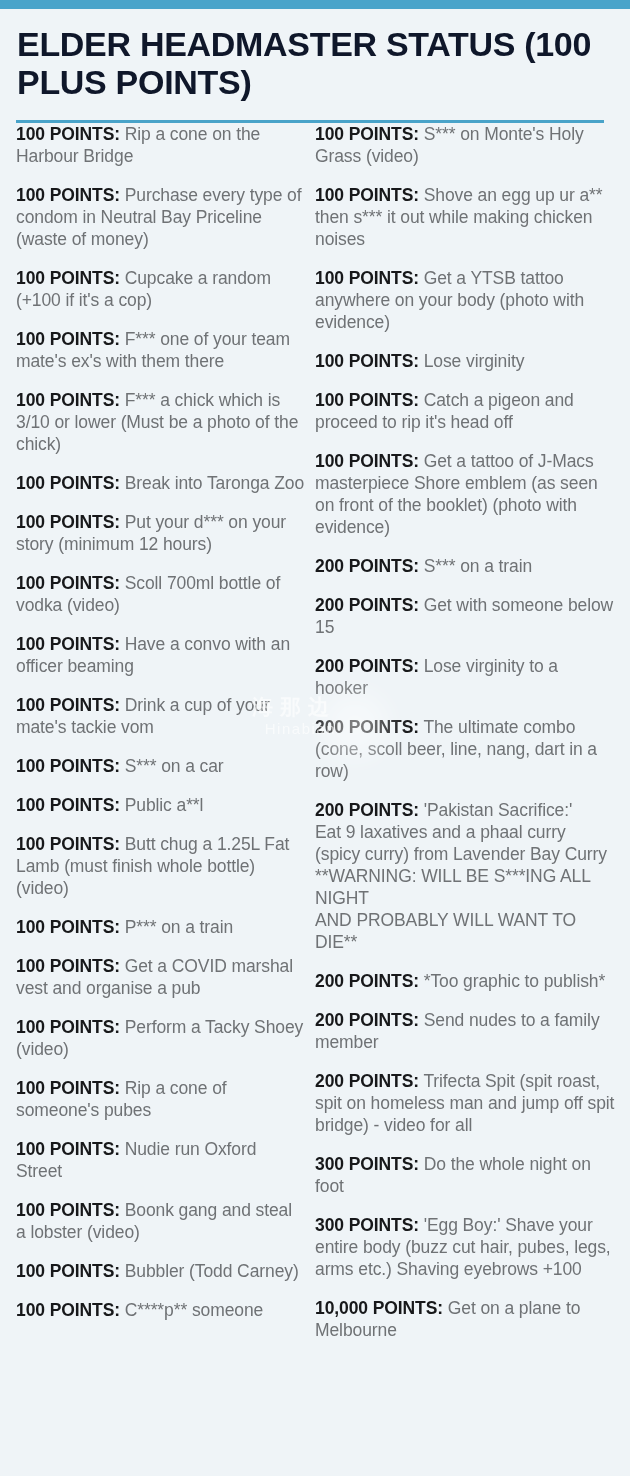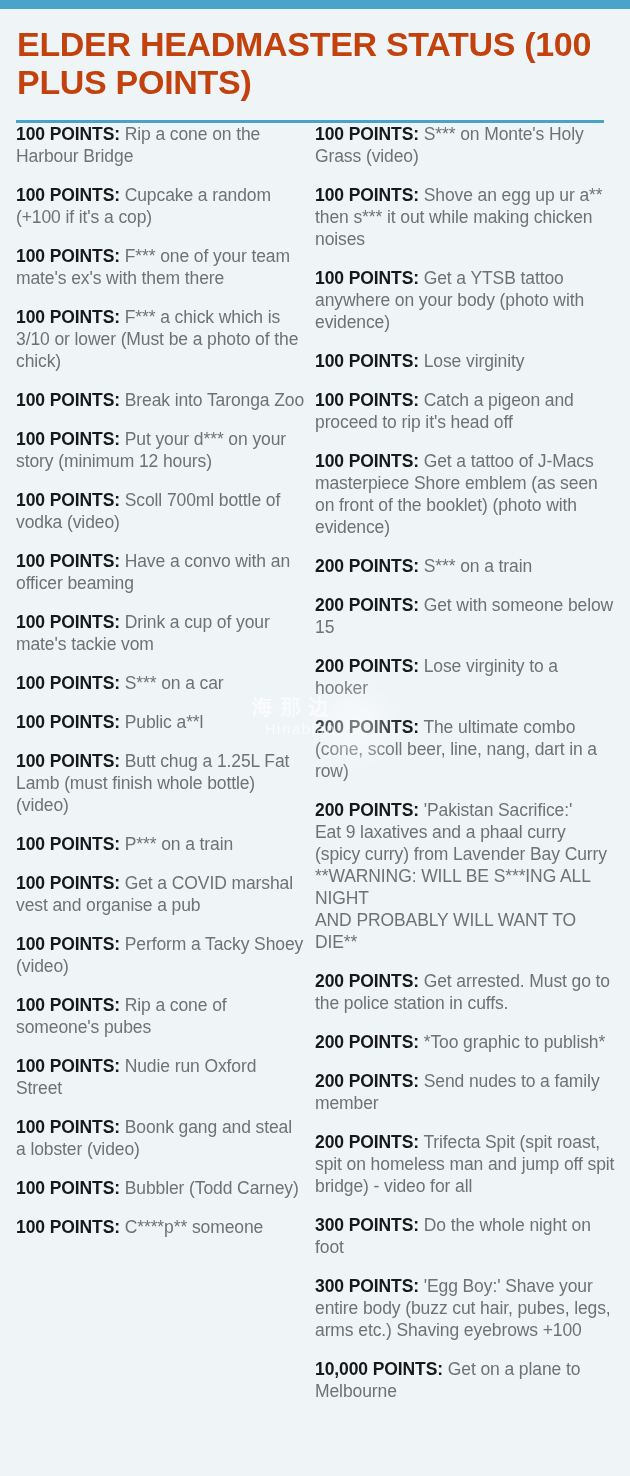--- a/index.html
+++ b/index.html
@@ -9,21 +9,21 @@
     font-family:"Liberation Sans", sans-serif;
     position:relative;
     overflow:hidden;
   }
   .top-bar { height:9px; background:#4aa4ca; }
   .title {
     margin:16px 14px 0 17px;
     font-size:34px;
     line-height:38px;
     font-weight:bold;
-    color:#c2410c;
+    color:#0f172a;
     letter-spacing:-0.3px;
     white-space:pre-line;
   }
   .divider {
     height:3px;
     background:#49a3c9;
     margin:19px 26px 0 16px;
   }
   .columns {
     display:flex;
@@ -64,20 +64,21 @@
 <body>
 
 <div class="page">
   <div class="top-bar"></div>
   <h1 class="title">ELDER HEADMASTER STATUS (100
 PLUS POINTS)</h1>
   <div class="divider"></div>
   <div class="columns">
     <div class="col">
         <p class="list-item"><span class="pts">100 POINTS:</span> <span class="desc">Rip a cone on the Harbour Bridge</span></p>
+        <p class="list-item"><span class="pts">100 POINTS:</span> <span class="desc">Purchase every type of condom in Neutral Bay Priceline (waste of money)</span></p>
         <p class="list-item"><span class="pts">100 POINTS:</span> <span class="desc">Cupcake a random (+100 if it's a cop)</span></p>
         <p class="list-item"><span class="pts">100 POINTS:</span> <span class="desc">F*** one of your team mate's ex's with them there</span></p>
         <p class="list-item"><span class="pts">100 POINTS:</span> <span class="desc">F*** a chick which is 3/10 or lower (Must be a photo of the chick)</span></p>
         <p class="list-item"><span class="pts">100 POINTS:</span> <span class="desc">Break into Taronga Zoo</span></p>
         <p class="list-item"><span class="pts">100 POINTS:</span> <span class="desc">Put your d*** on your story (minimum 12 hours)</span></p>
         <p class="list-item"><span class="pts">100 POINTS:</span> <span class="desc">Scoll 700ml bottle of vodka (video)</span></p>
         <p class="list-item"><span class="pts">100 POINTS:</span> <span class="desc">Have a convo with an officer beaming</span></p>
         <p class="list-item"><span class="pts">100 POINTS:</span> <span class="desc">Drink a cup of your mate's tackie vom</span></p>
         <p class="list-item"><span class="pts">100 POINTS:</span> <span class="desc">S*** on a car</span></p>
         <p class="list-item"><span class="pts">100 POINTS:</span> <span class="desc">Public a**l</span></p>
@@ -98,21 +99,20 @@
         <p class="list-item"><span class="pts">100 POINTS:</span> <span class="desc">Lose virginity</span></p>
         <p class="list-item"><span class="pts">100 POINTS:</span> <span class="desc">Catch a pigeon and proceed to rip it's head off</span></p>
         <p class="list-item"><span class="pts">100 POINTS:</span> <span class="desc">Get a tattoo of J-Macs masterpiece Shore emblem (as seen on front of the booklet) (photo with evidence)</span></p>
         <p class="list-item"><span class="pts">200 POINTS:</span> <span class="desc">S*** on a train</span></p>
         <p class="list-item"><span class="pts">200 POINTS:</span> <span class="desc">Get with someone below 15</span></p>
         <p class="list-item"><span class="pts">200 POINTS:</span> <span class="desc">Lose virginity to a hooker</span></p>
         <p class="list-item"><span class="pts">200 POINTS:</span> <span class="desc">The ultimate combo (cone, scoll beer, line, nang, dart in a row)</span></p>
         <p class="list-item"><span class="pts">200 POINTS:</span> <span class="desc">'Pakistan Sacrifice:'
 Eat 9 laxatives and a phaal curry (spicy curry) from Lavender Bay Curry **WARNING: WILL BE S***ING ALL NIGHT
 AND PROBABLY WILL WANT TO DIE**</span></p>
-        <p class="list-item"><span class="pts">200 POINTS:</span> <span class="desc">Get arrested. Must go to the police station in cuffs.</span></p>
         <p class="list-item"><span class="pts">200 POINTS:</span> <span class="desc">*Too graphic to publish*</span></p>
         <p class="list-item"><span class="pts">200 POINTS:</span> <span class="desc">Send nudes to a family member</span></p>
         <p class="list-item"><span class="pts">200 POINTS:</span> <span class="desc">Trifecta Spit (spit roast, spit on homeless man and jump off spit bridge) - video for all</span></p>
         <p class="list-item"><span class="pts">300 POINTS:</span> <span class="desc">Do the whole night on foot</span></p>
         <p class="list-item"><span class="pts">300 POINTS:</span> <span class="desc">'Egg Boy:' Shave your entire body (buzz cut hair, pubes, legs, arms etc.) Shaving eyebrows +100</span></p>
         <p class="list-item"><span class="pts">10,000 POINTS:</span> <span class="desc">Get on a plane to Melbourne</span></p>
       </div>
   </div>
   <div class="watermark-blob"></div>
   <div class="watermark">

